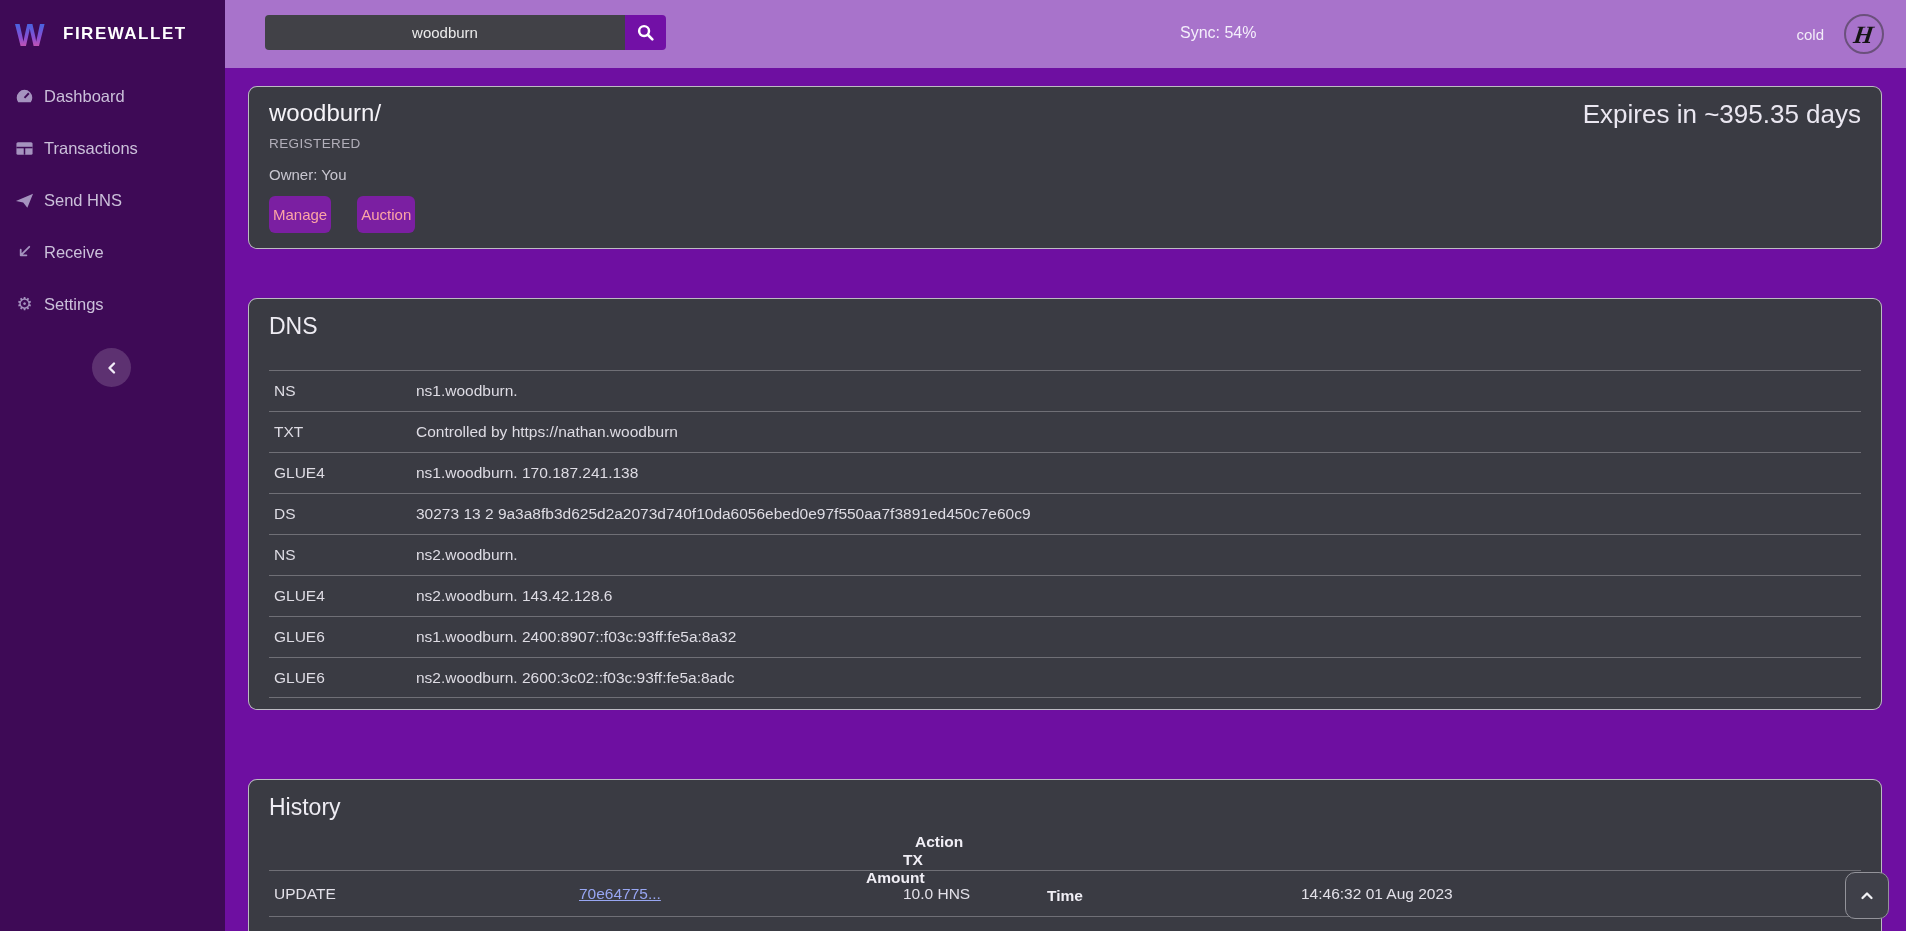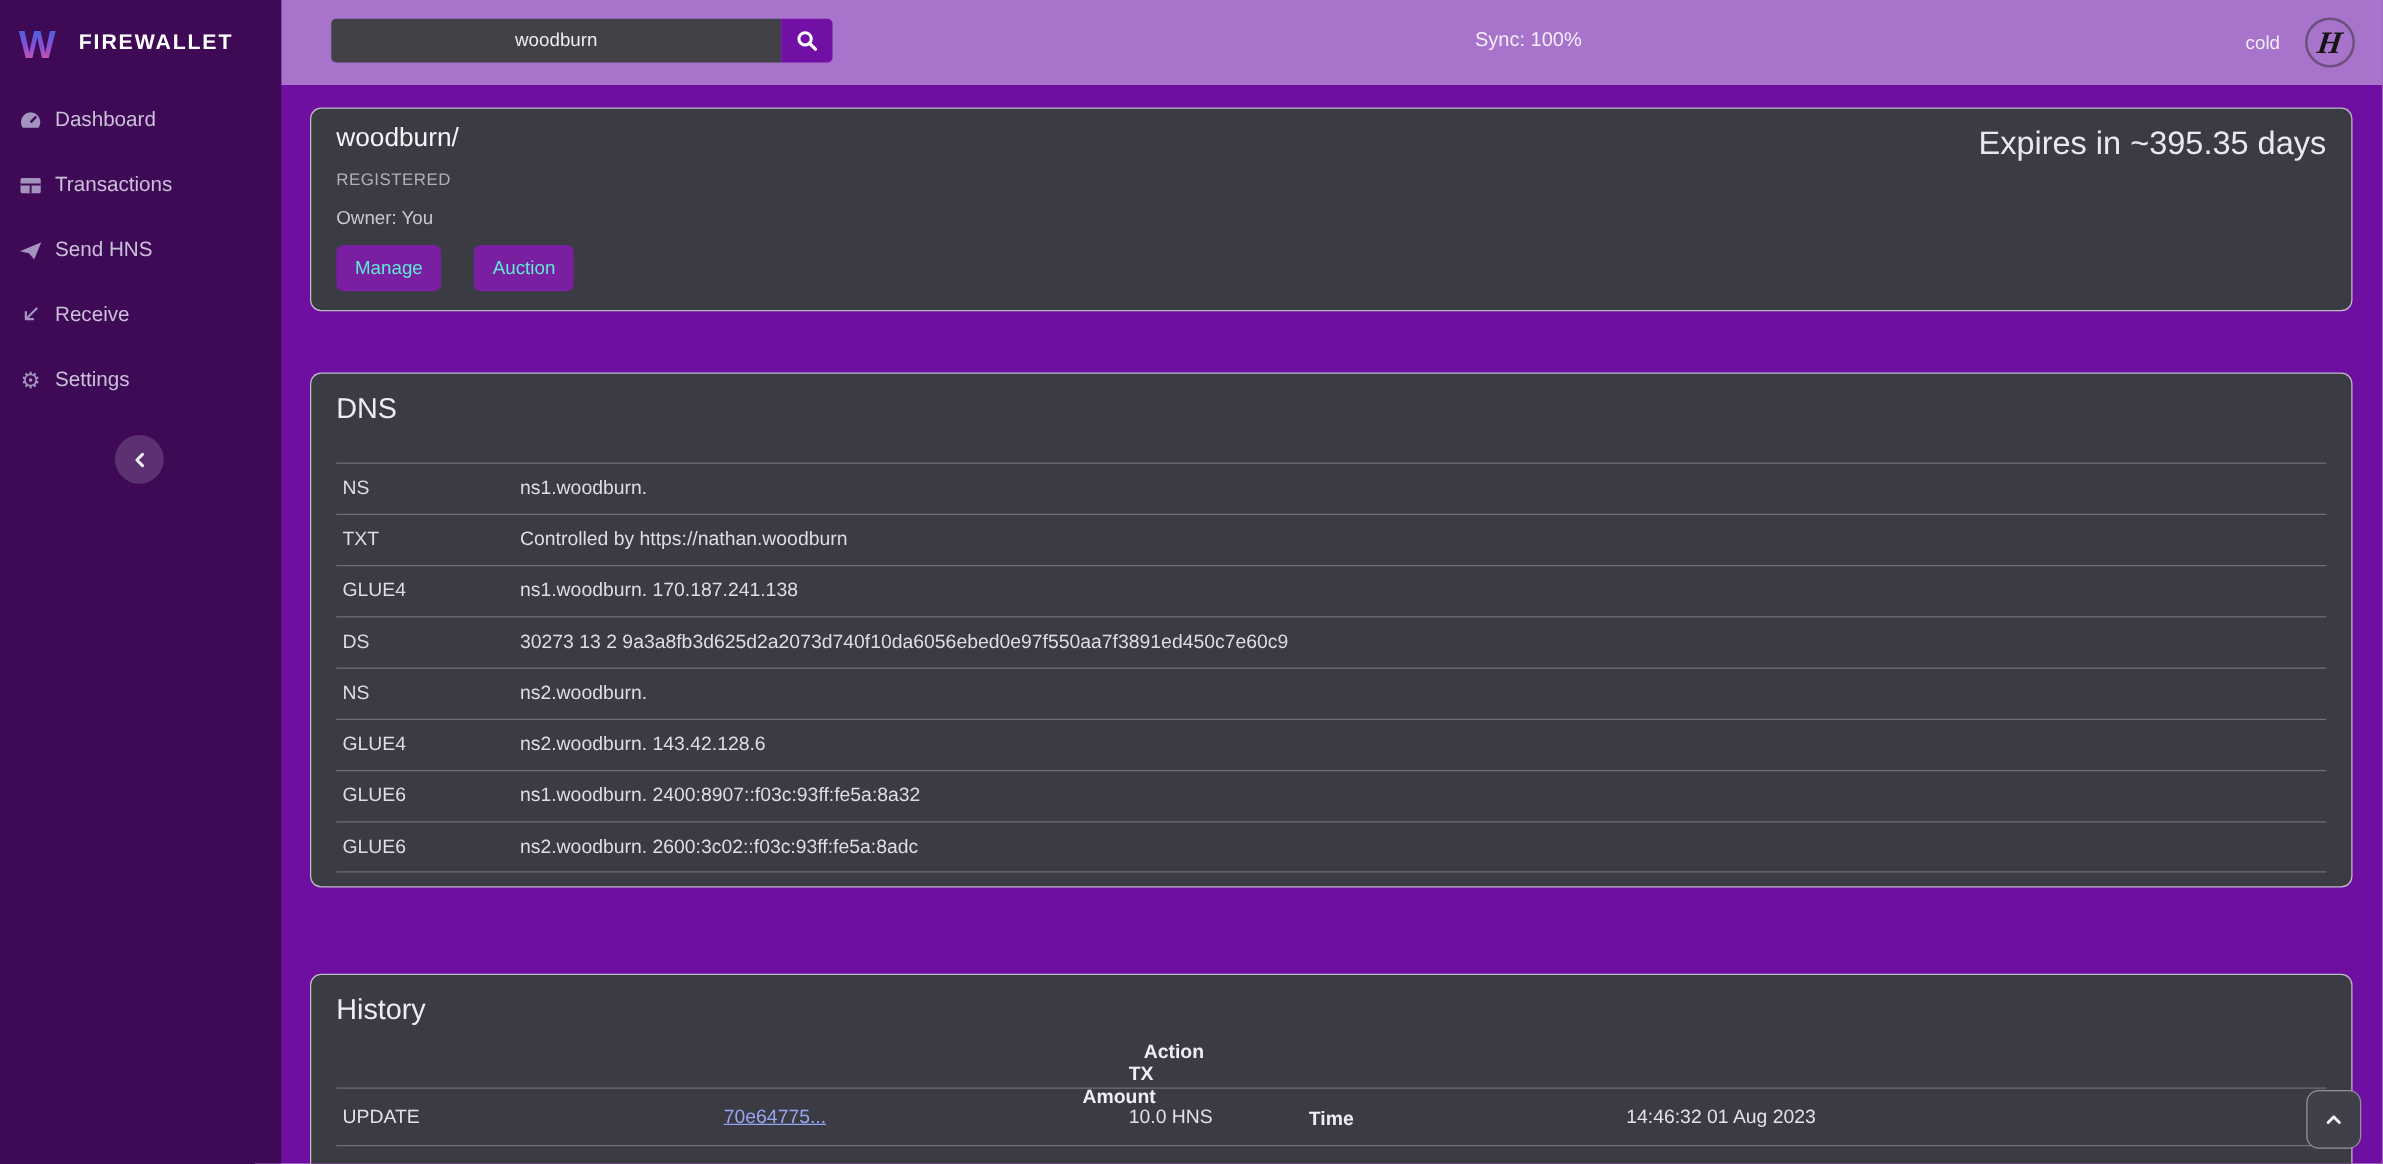--- a/index.html
+++ b/index.html
@@ -35,27 +35,27 @@
   .hs-h { font-family:"Liberation Serif", serif; font-weight:700; font-style:italic; font-size:25px;
           color:#141414; transform:skewX(-8deg); line-height:1; }
 
   
   .card { position:absolute; left:248px; width:1634px; background:#3a3b43;
           border:1px solid rgba(238,238,244,0.72); border-radius:9px; }
   .card-title { font-size:23px; color:#eeecf3; font-weight:400; }
 
   .card-domain { top:86px; height:163px; padding:12px 20px; }
   .domain-top { display:flex; justify-content:space-between; align-items:flex-start; }
-  .domain-title { font-size:21px; color:#f5f3f8; font-weight:400; }
+  .domain-title { font-size:24px; color:#f5f3f8; font-weight:400; }
   .domain-expiry { font-size:26px; color:#eae7f1; font-weight:400; }
   .domain-status { margin-top:6px; font-size:13.5px; color:#b2afba; letter-spacing:0.4px; }
   .domain-owner { margin-top:15px; font-size:15px; color:#c9c7d1; }
   .btn-row { margin-top:13px; display:flex; gap:26px; }
-  .btn { background:#7b1fa2; color:#5eead4; font-size:15px; border:none; border-radius:6px;
-         height:37px; padding:0 15px; font-family:inherit; cursor:pointer; }
+  .btn { background:#7b1fa2; color:#fca5a5; font-size:15px; border:none; border-radius:6px;
+         height:37px; padding:0 4px; font-family:inherit; cursor:pointer; }
 
   .card-dns { top:298px; height:412px; padding:14px 20px; }
   .dns-table { margin-top:30px; }
   .dns-row { display:flex; align-items:center; height:41px; border-top:1px solid #6f6f76;
              font-size:15.5px; color:#dedce4; }
   .dns-row:last-child { border-bottom:1px solid #6f6f76; }
   .dns-type { width:147px; padding-left:5px; flex-shrink:0; }
   .dns-value { flex:1; }
 
   .card-history { top:779px; height:400px; padding:14px 20px; }
@@ -147,21 +147,21 @@
   <div class="topbar">
     <div class="search-group">
       <input class="search-input" type="text" value="woodburn" style="">
       <button class="search-btn">
         <svg width="19" height="19" viewBox="0 0 20 20">
           <circle cx="8.5" cy="8.5" r="5.2" fill="none" stroke="#ffffff" stroke-width="2.6"></circle>
           <line x1="12.7" y1="12.7" x2="17.2" y2="17.2" stroke="#ffffff" stroke-width="2.8" stroke-linecap="round"></line>
         </svg>
       </button>
     </div>
-    <span class="sync">Sync: 100%</span>
+    <span class="sync">Sync: 54%</span>
     <div class="wallet-group">
       <span class="wallet-name">cold</span>
       <span class="hs-badge">
         <span class="hs-h">H</span>
       </span>
     </div>
   </div>
 
   <div class="card card-domain">
     <div class="domain-top">

